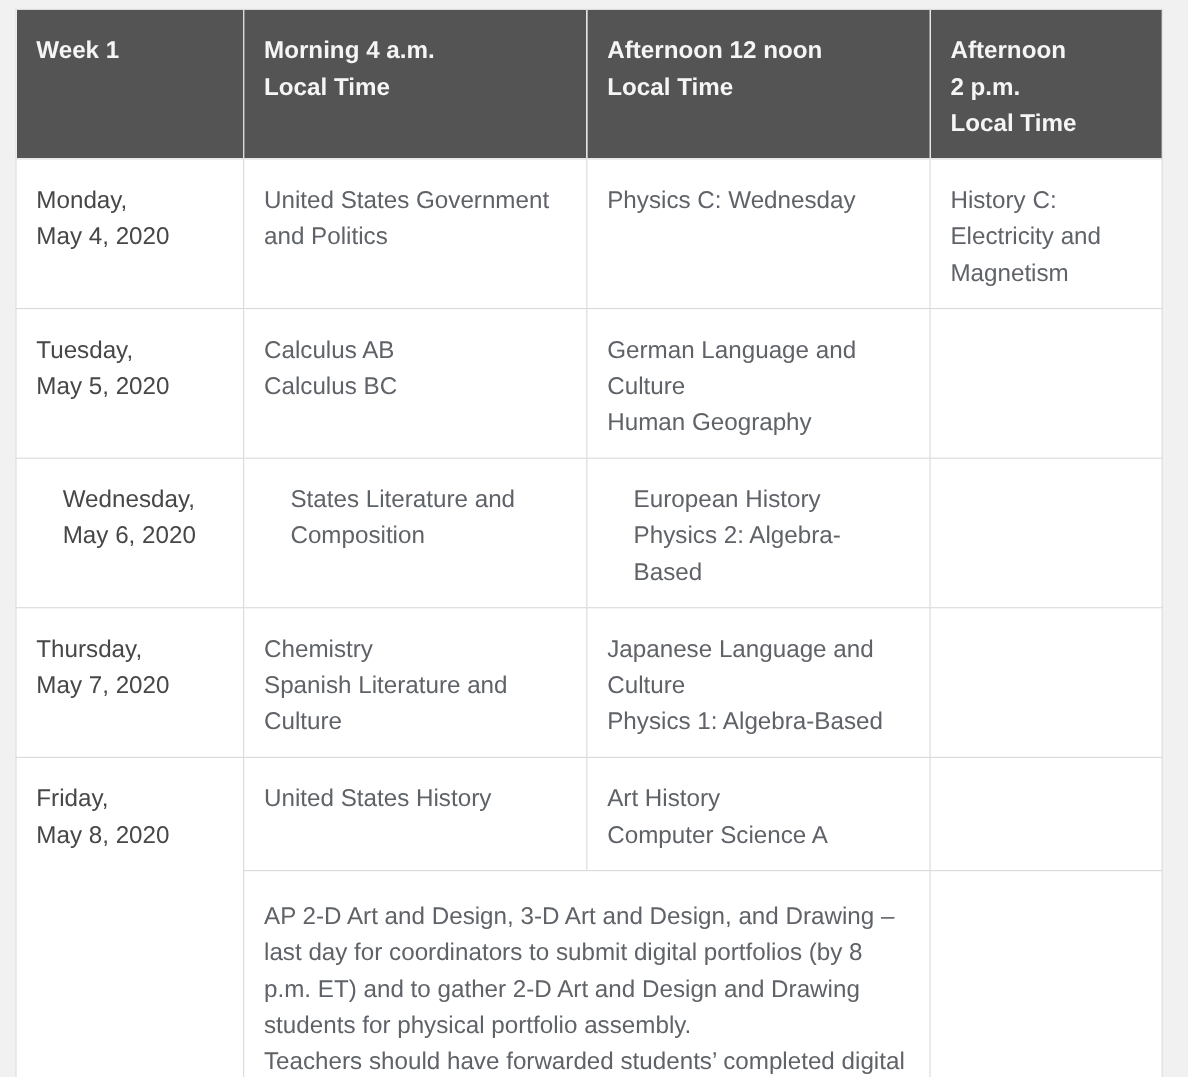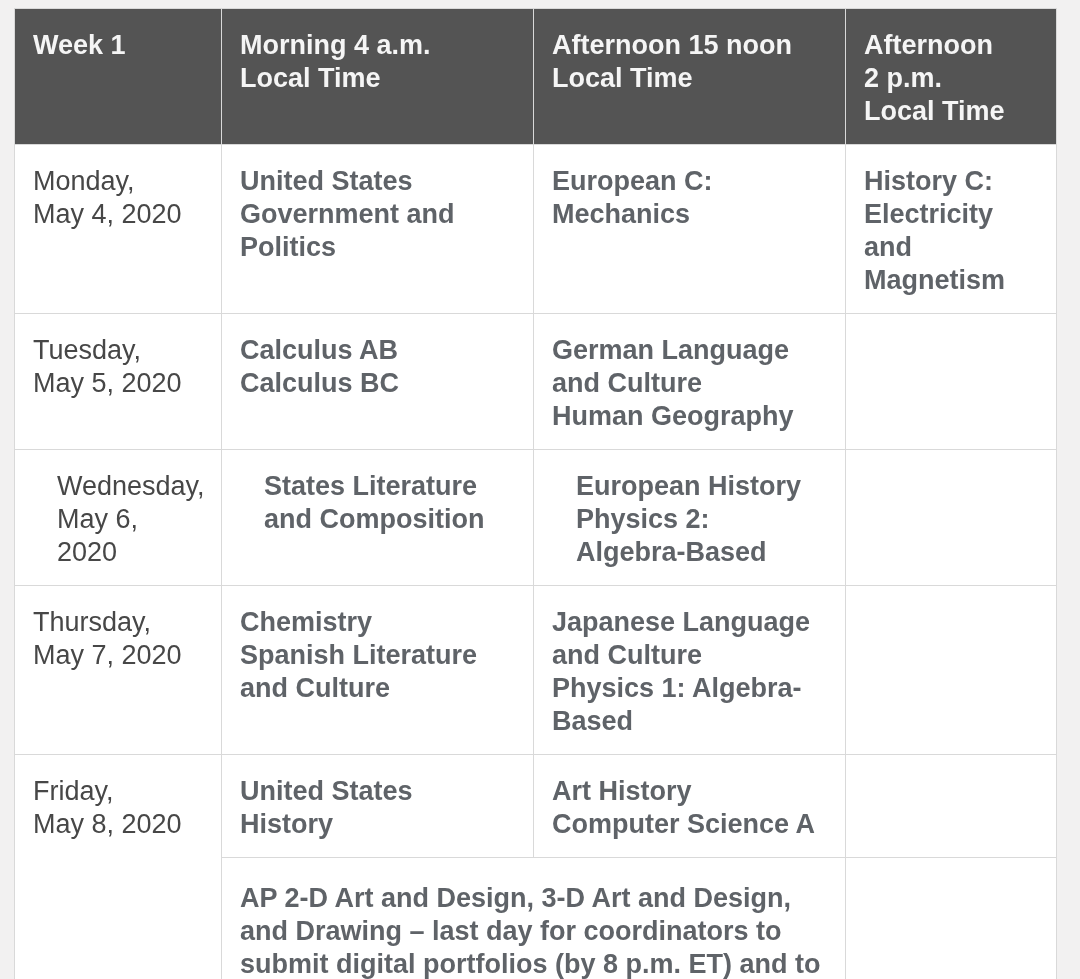--- a/index.html
+++ b/index.html
@@ -33,34 +33,34 @@
   }
   col.c1 { width: 207px; }
   col.c2 { width: 312px; }
   col.c3 { width: 312px; }
   col.c4 { width: 211px; }
   th, td {
     border: 1px solid var(--border);
     vertical-align: top;
     text-align: left;
     padding: 20px 20px 16px 18px;
-    font-size: 27px;
+    font-size: 22px;
     line-height: 33px;
     white-space: pre-line;
     overflow: hidden;
   }
   thead th {
     background: var(--header-bg);
     color: var(--header-text);
     font-weight: 700;
     height: 133px;
   }
   td {
     color: var(--body-text);
-    font-weight: 700;
+    font-weight: 400;
   }
   td.day {
     color: var(--day-text);
     font-weight: 400;
   }
   tr.r-mon  td { height: 133px; }
   tr.r-tue  td { height: 133px; }
   tr.r-wed  td { height: 99px; padding-left: 42px;  }
   tr.r-thu  td { height: 133px; }
   tr.r-fri1 td { height: 98px;  }
@@ -76,33 +76,33 @@
       <col class="c1">
         <col class="c2">
         <col class="c3">
         <col class="c4">
     </colgroup>
     <thead>
       <tr>
         <th>Week 1</th>
         <th>Morning 4 a.m.
 Local Time</th>
-        <th>Afternoon 15 noon
+        <th>Afternoon 12 noon
 Local Time</th>
         <th>Afternoon
 2 p.m.
 Local Time</th>
       </tr>
     </thead>
     <tbody>
       <tr class="r-mon">
         <td class="day">Monday,
 May 4, 2020</td>
         <td>United States Government and Politics</td>
-        <td>European C: Mechanics</td>
+        <td>Physics C: Wednesday</td>
         <td>History C: Electricity and Magnetism</td>
       </tr>
       <tr class="r-tue">
         <td class="day">Tuesday,
 May 5, 2020</td>
         <td>Calculus AB
 Calculus BC</td>
         <td>German Language and Culture
 Human Geography</td>
         <td></td>

